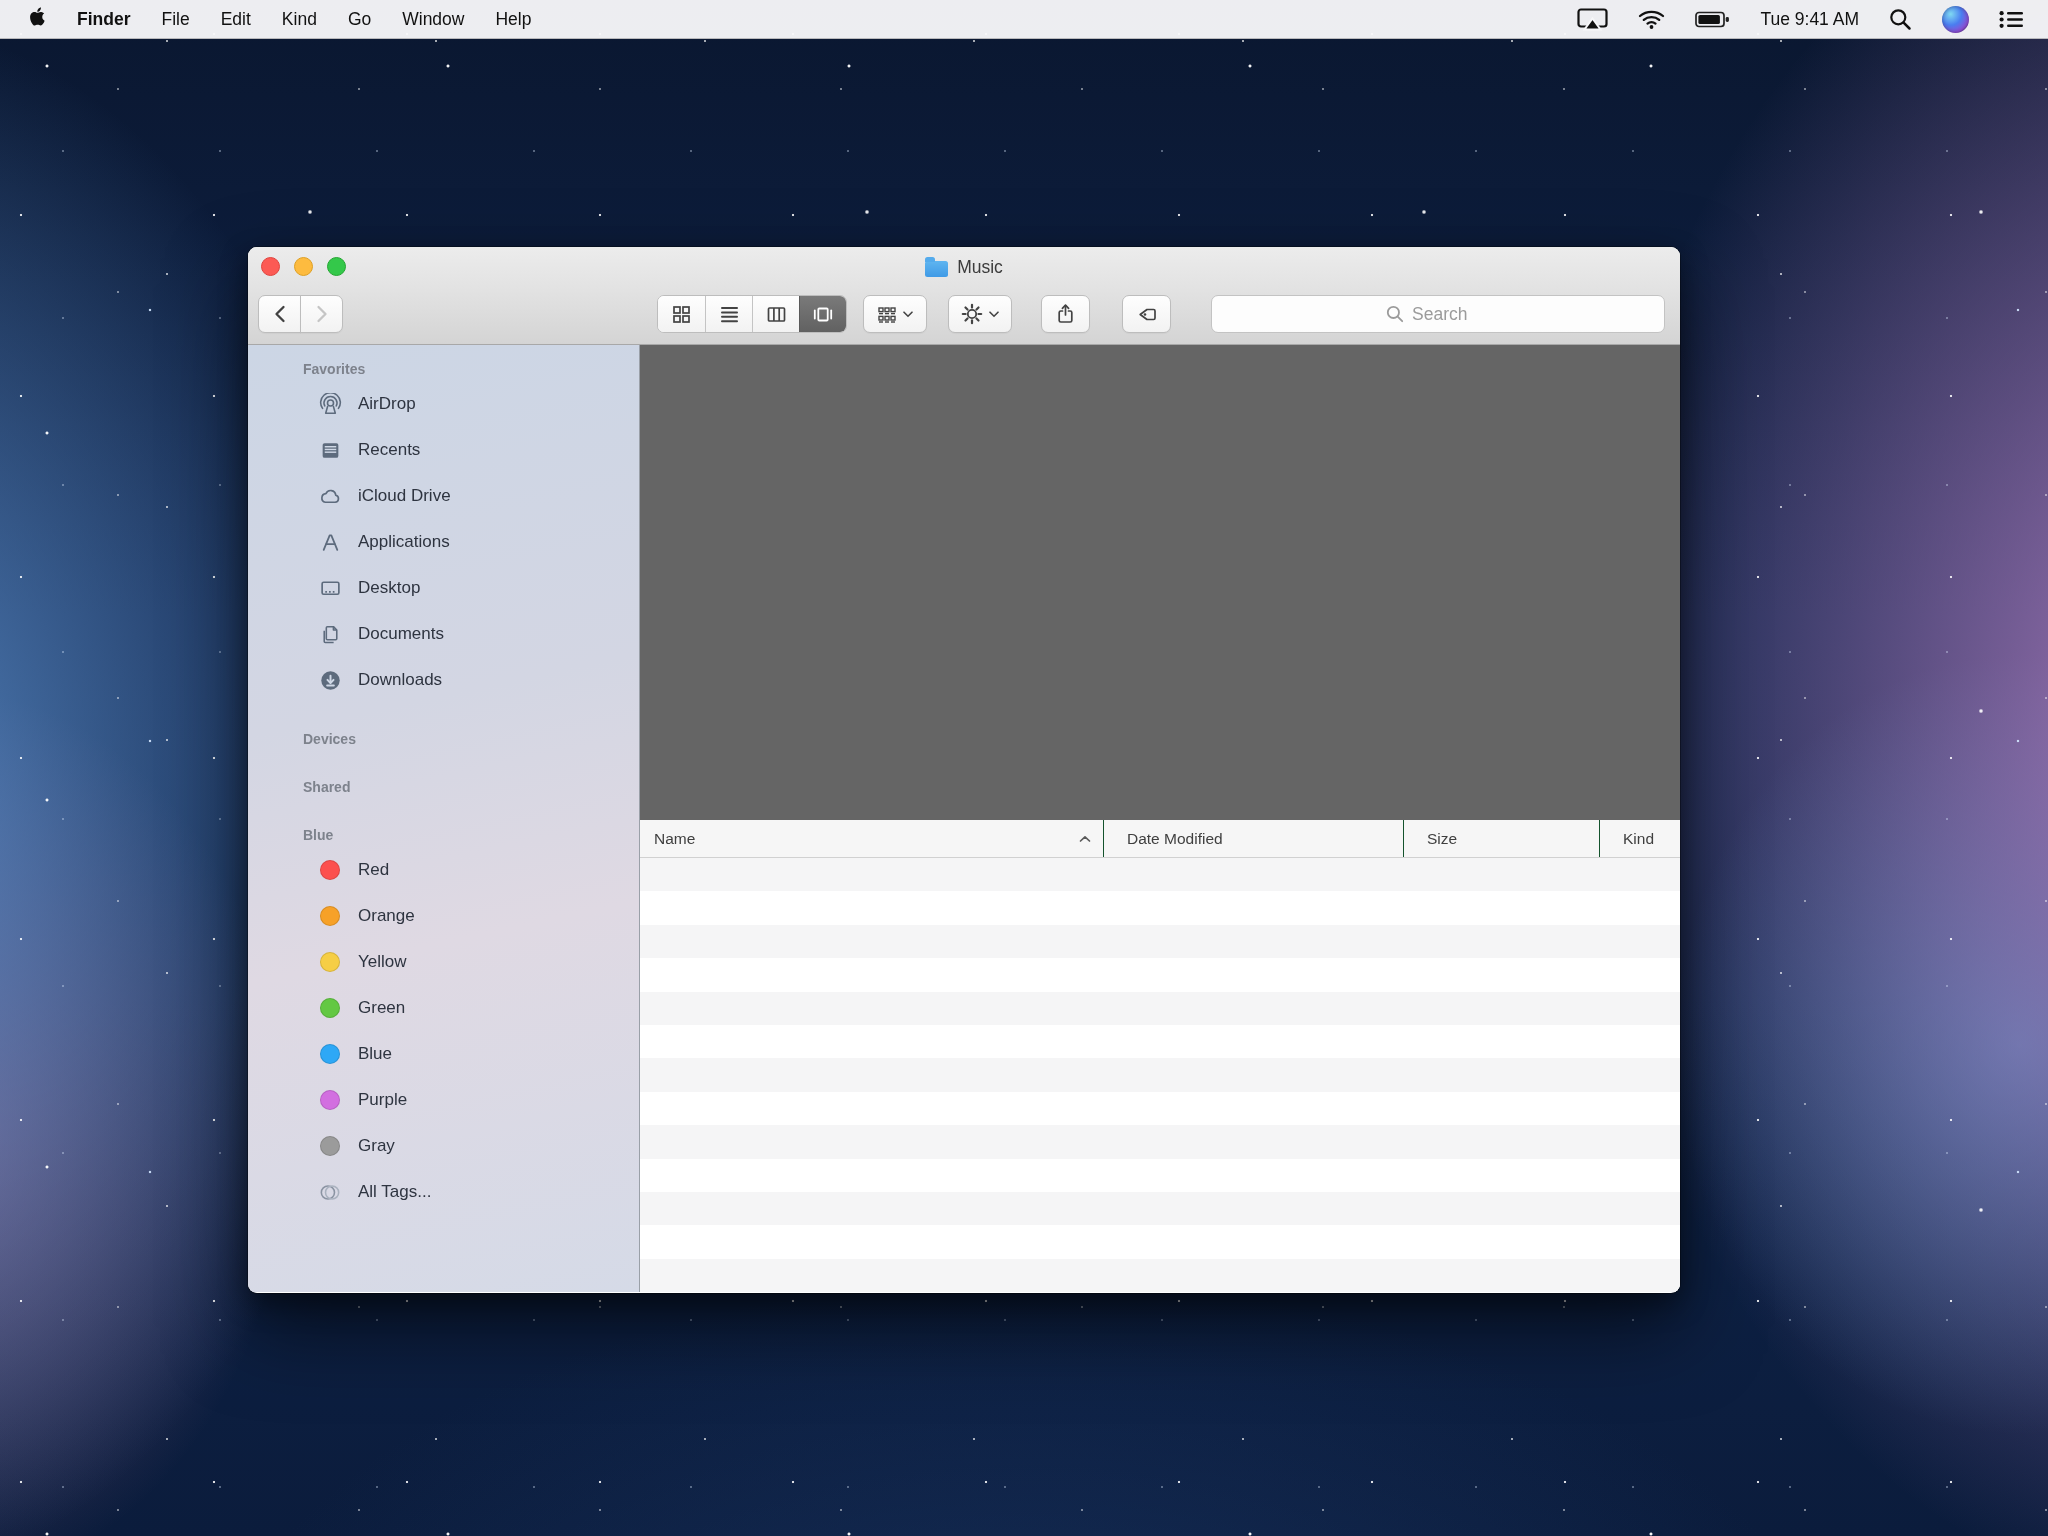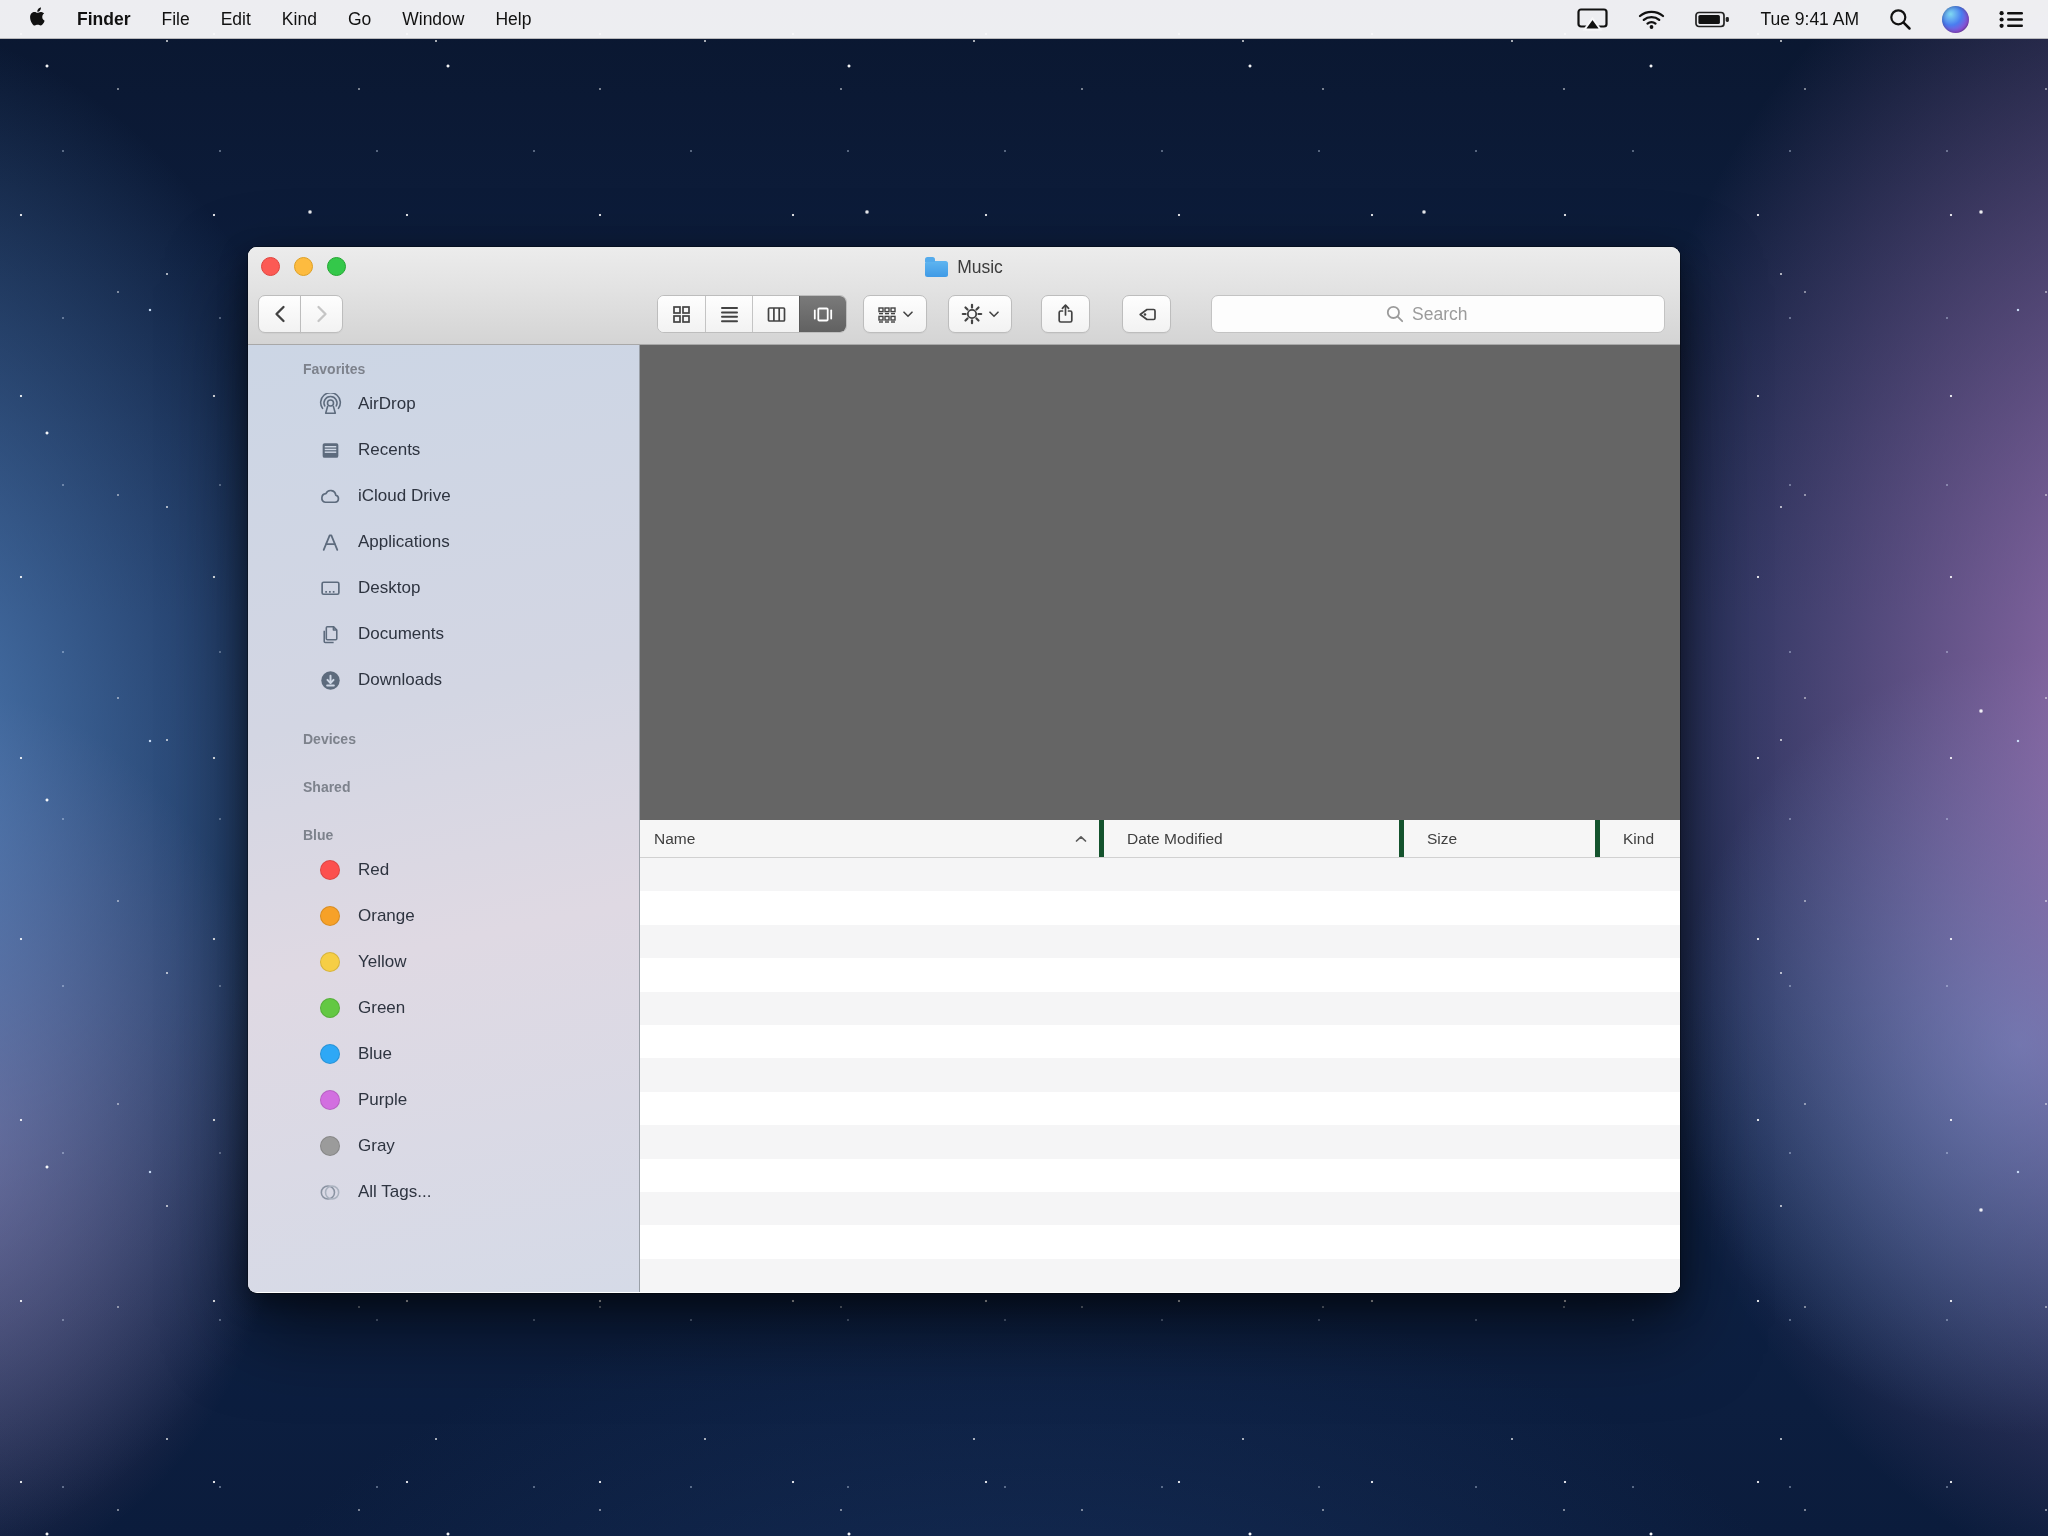--- a/index.html
+++ b/index.html
@@ -132,21 +132,21 @@
   .side-icon{ width:24px; height:24px; flex:none; display:flex; align-items:center; justify-content:center; color:#5d6b7d; }
   .tag-dot{ width:20px; height:20px; border-radius:50%; box-shadow:inset 0 0 0 1px rgba(0,0,0,0.13); }
 
   .content{ flex:1; display:flex; flex-direction:column; border-left:1px solid #9aa0a8; min-width:0; }
   .preview-area{ height:475px; flex:none; background:#656565; }
   .header-row{
     height:38px; flex:none; background:#f6f6f6; border-bottom:1px solid #d1d1d1;
     display:flex; align-items:center; font-size:15.5px; color:#3f3f3f;
   }
   .col{ height:100%; display:flex; align-items:center; padding-left:23px; }
-  .col:not(:last-child){ border-right:5px solid #14532d;align-items:center; }
+  .col:not(:last-child){ border-right:1px solid #14532d;align-items:center; }
   .col:nth-child(1){ width:464px; padding-left:14px; }
   .col:nth-child(2){ width:300px; }
   .col:nth-child(3){ width:196px; }
   .col:nth-child(4){ flex:1; }
   .sort-ind{ margin-left:auto; margin-right:12px; display:flex; align-items:center; color:#5a5a5a; }
   .list-rows{ flex:1; background:#fff; overflow:hidden; }
   .list-row{ height:33.4px; }
   .list-row.g{ background:#f5f5f6; }
 </style>
 </head>

